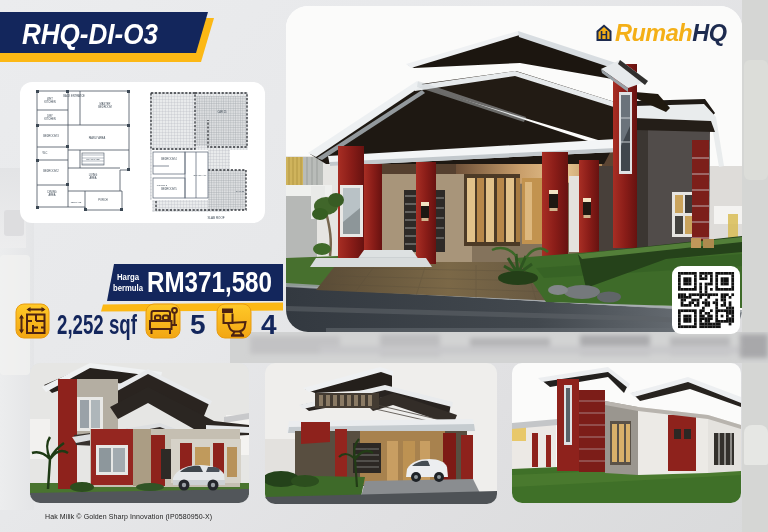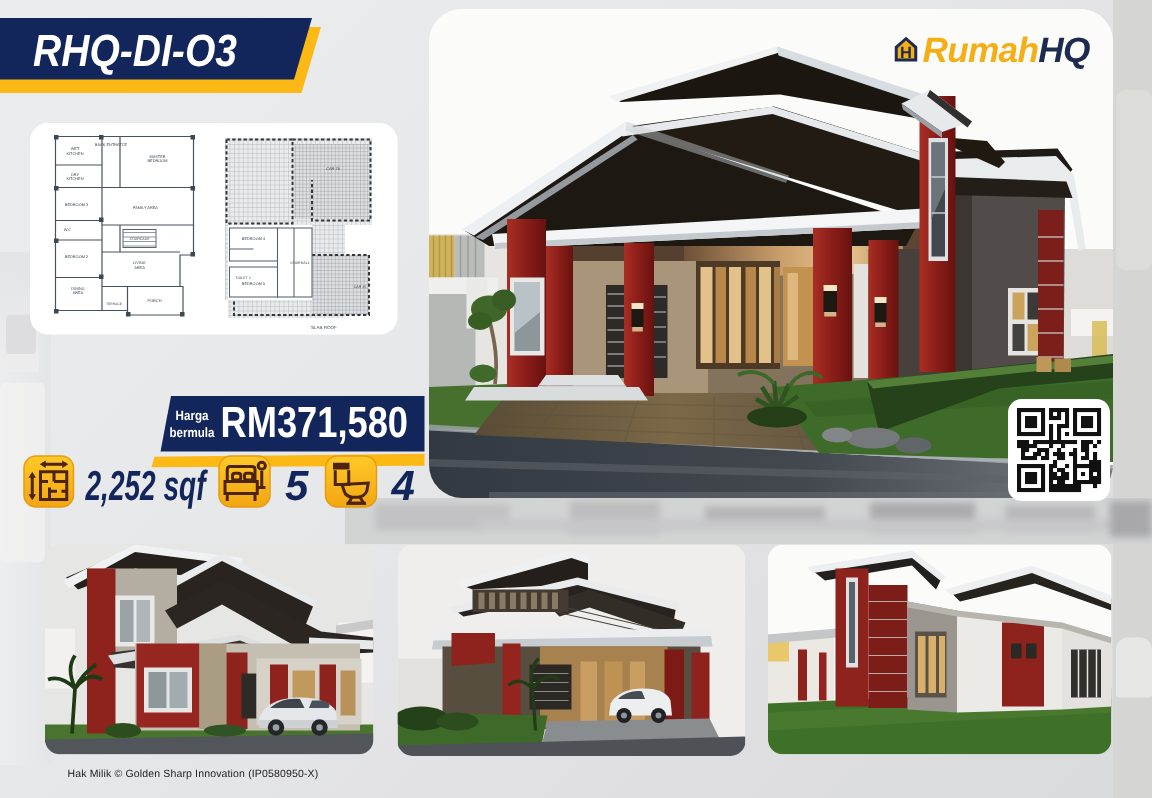--- a/index.html
+++ b/index.html
@@ -677,21 +677,21 @@
 
     <polygon points="16,6 185,6 185,43 9,43" fill="#13265c"></polygon>
 
     <text x="30" y="22" font-size="9" font-weight="bold" fill="#ffffff" font-family="Liberation Sans,sans-serif" text-anchor="middle" textLength="22" lengthAdjust="spacingAndGlyphs">Harga</text>
     <text x="30" y="33" font-size="9" font-weight="bold" fill="#ffffff" font-family="Liberation Sans,sans-serif" text-anchor="middle" textLength="30" lengthAdjust="spacingAndGlyphs">bermula</text>
 
     <text x="49" y="33.5" font-size="29" font-weight="bold" fill="#ffffff" font-family="Liberation Sans,sans-serif" textLength="125" lengthAdjust="spacingAndGlyphs">RM371,580</text>
   </svg>
 </div>
 
-<div class="abs" id="icons" style="left:0;top:296px;width:290px;height:48px;font-style:italic;">
+<div class="abs" id="icons" style="left:0;top:296px;width:290px;height:48px;">
   <svg width="290" height="48" viewBox="0 0 290 48" xmlns="http://www.w3.org/2000/svg">
     <defs>
       <linearGradient id="gold" x1="0" y1="0" x2="0" y2="1">
         <stop offset="0" stop-color="#ffc928"></stop>
           <stop offset="1" stop-color="#f2a613"></stop>
       </linearGradient>
     </defs>
 
     <rect x="16" y="8" width="33" height="34" rx="8" fill="url(#gold)" stroke="#e89b10" stroke-width="1"></rect>
 

